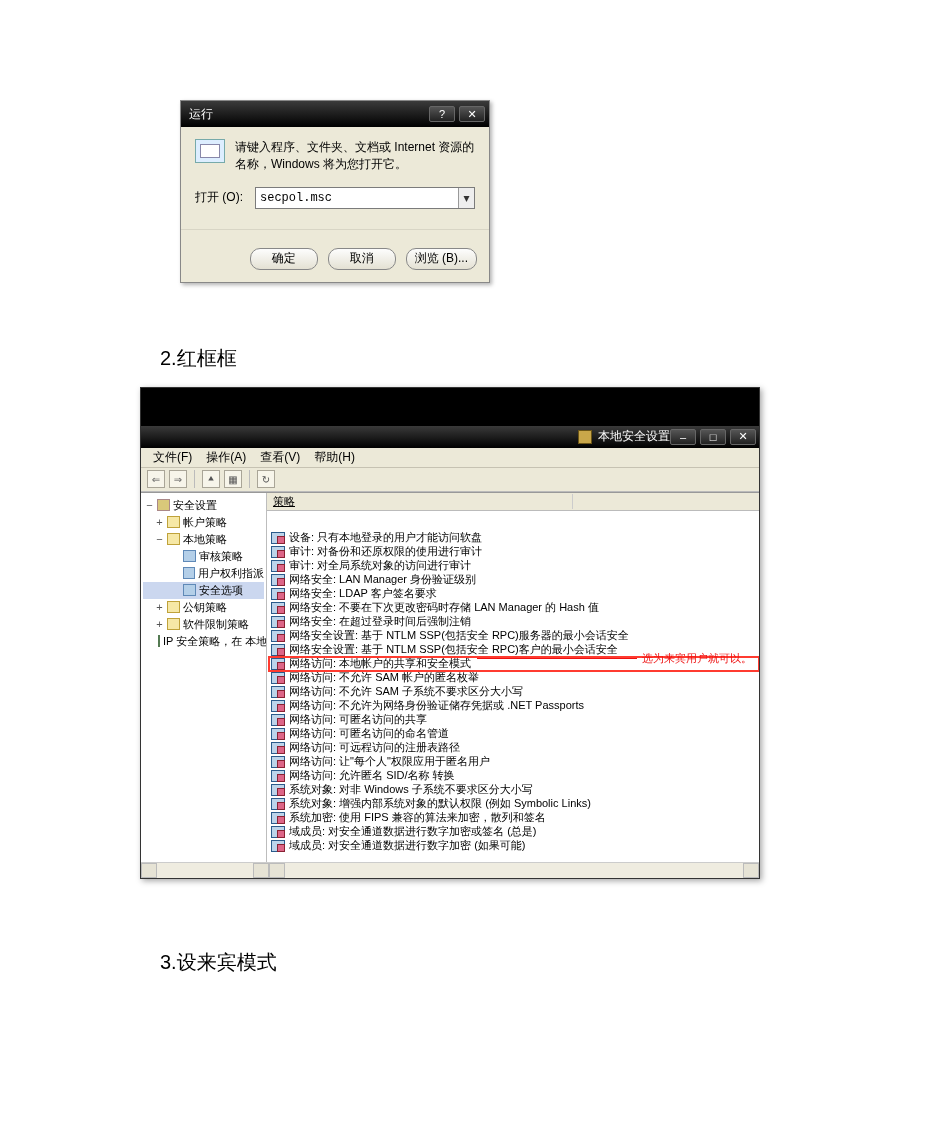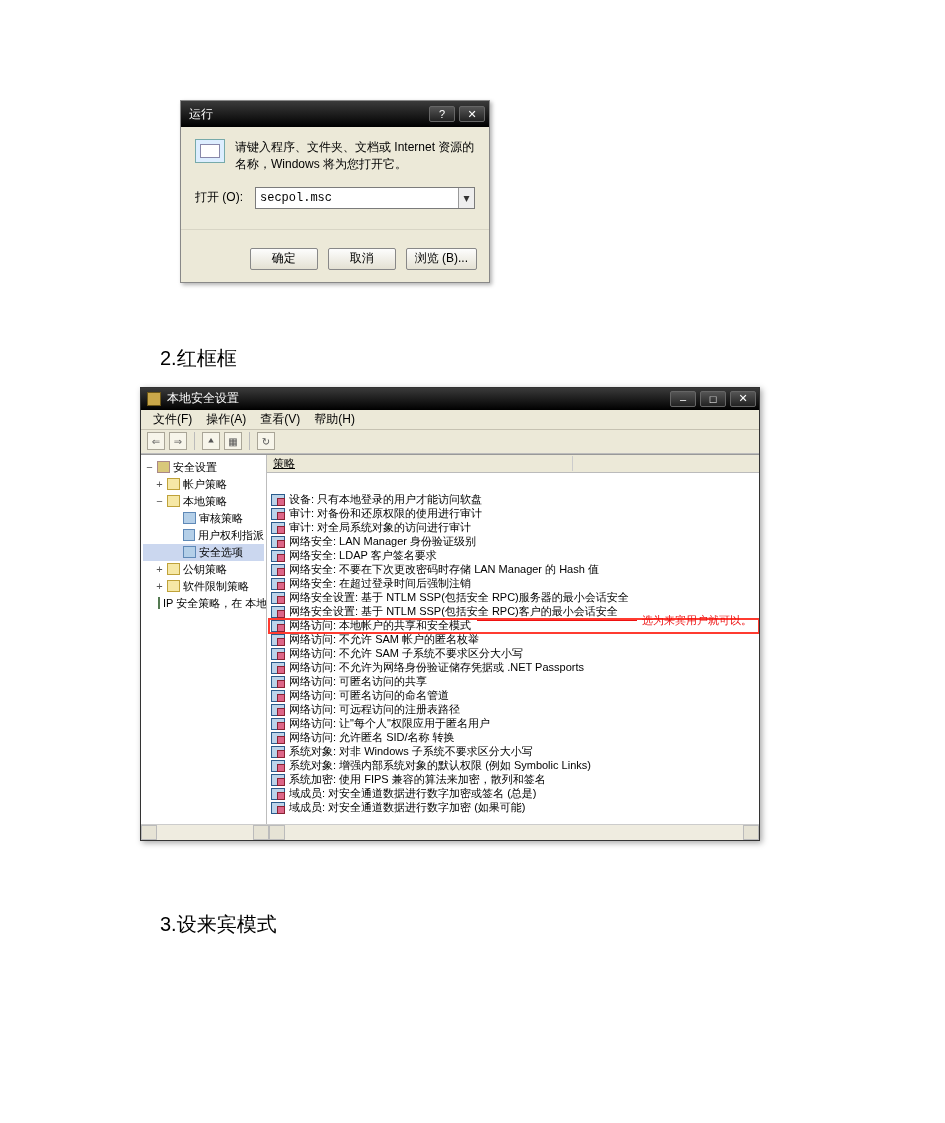--- a/index.html
+++ b/index.html
@@ -72,21 +72,21 @@
     background:#eee; color:#333; cursor:pointer;
   }
   .run-buttons {
     display:flex; justify-content:flex-end; gap:10px;
     padding:18px 12px 12px 12px;
     border-top:1px solid #d8d5c5; margin-top:16px;
   }
   .btn {
     min-width:68px; height:22px;
     background:linear-gradient(#fdfdfd,#e4e1d3);
-    border:1px solid #888; border-radius:2px;
+    border:1px solid #888; border-radius:10px;
     font-size:12px; cursor:pointer;
     padding:0 8px;
   }
 
   
   .step-label {
     font-size:20px;
     margin:62px 0 15px 160px;
   }
 
@@ -94,22 +94,23 @@
   .mmc-window {
     width:620px;
     margin-left:140px;
     border:1px solid #333;
     background:#000;
     box-shadow:2px 2px 6px rgba(0,0,0,0.35);
   }
   .mmc-titlebar {
     height:22px;
     background:linear-gradient(#3a3a3a,#000);
-    display:flex; align-items:center; justify-content:space-between;
+    display:flex; align-items:center; justify-content:flex-end;
     padding:0 3px 0 6px;
+    margin-top:38px;
   }
   .mmc-titleleft { display:flex; align-items:center; gap:6px; }
   .mmc-titleicon {
     width:14px; height:14px; background:#c9a74a; border:1px solid #6b5516;
   }
   .mmc-title { color:#fff; font-size:12px; }
   .mmc-menubar {
     background:#ece9d8; height:20px;
     display:flex; align-items:center; gap:2px;
     padding:0 6px; font-size:12px;

